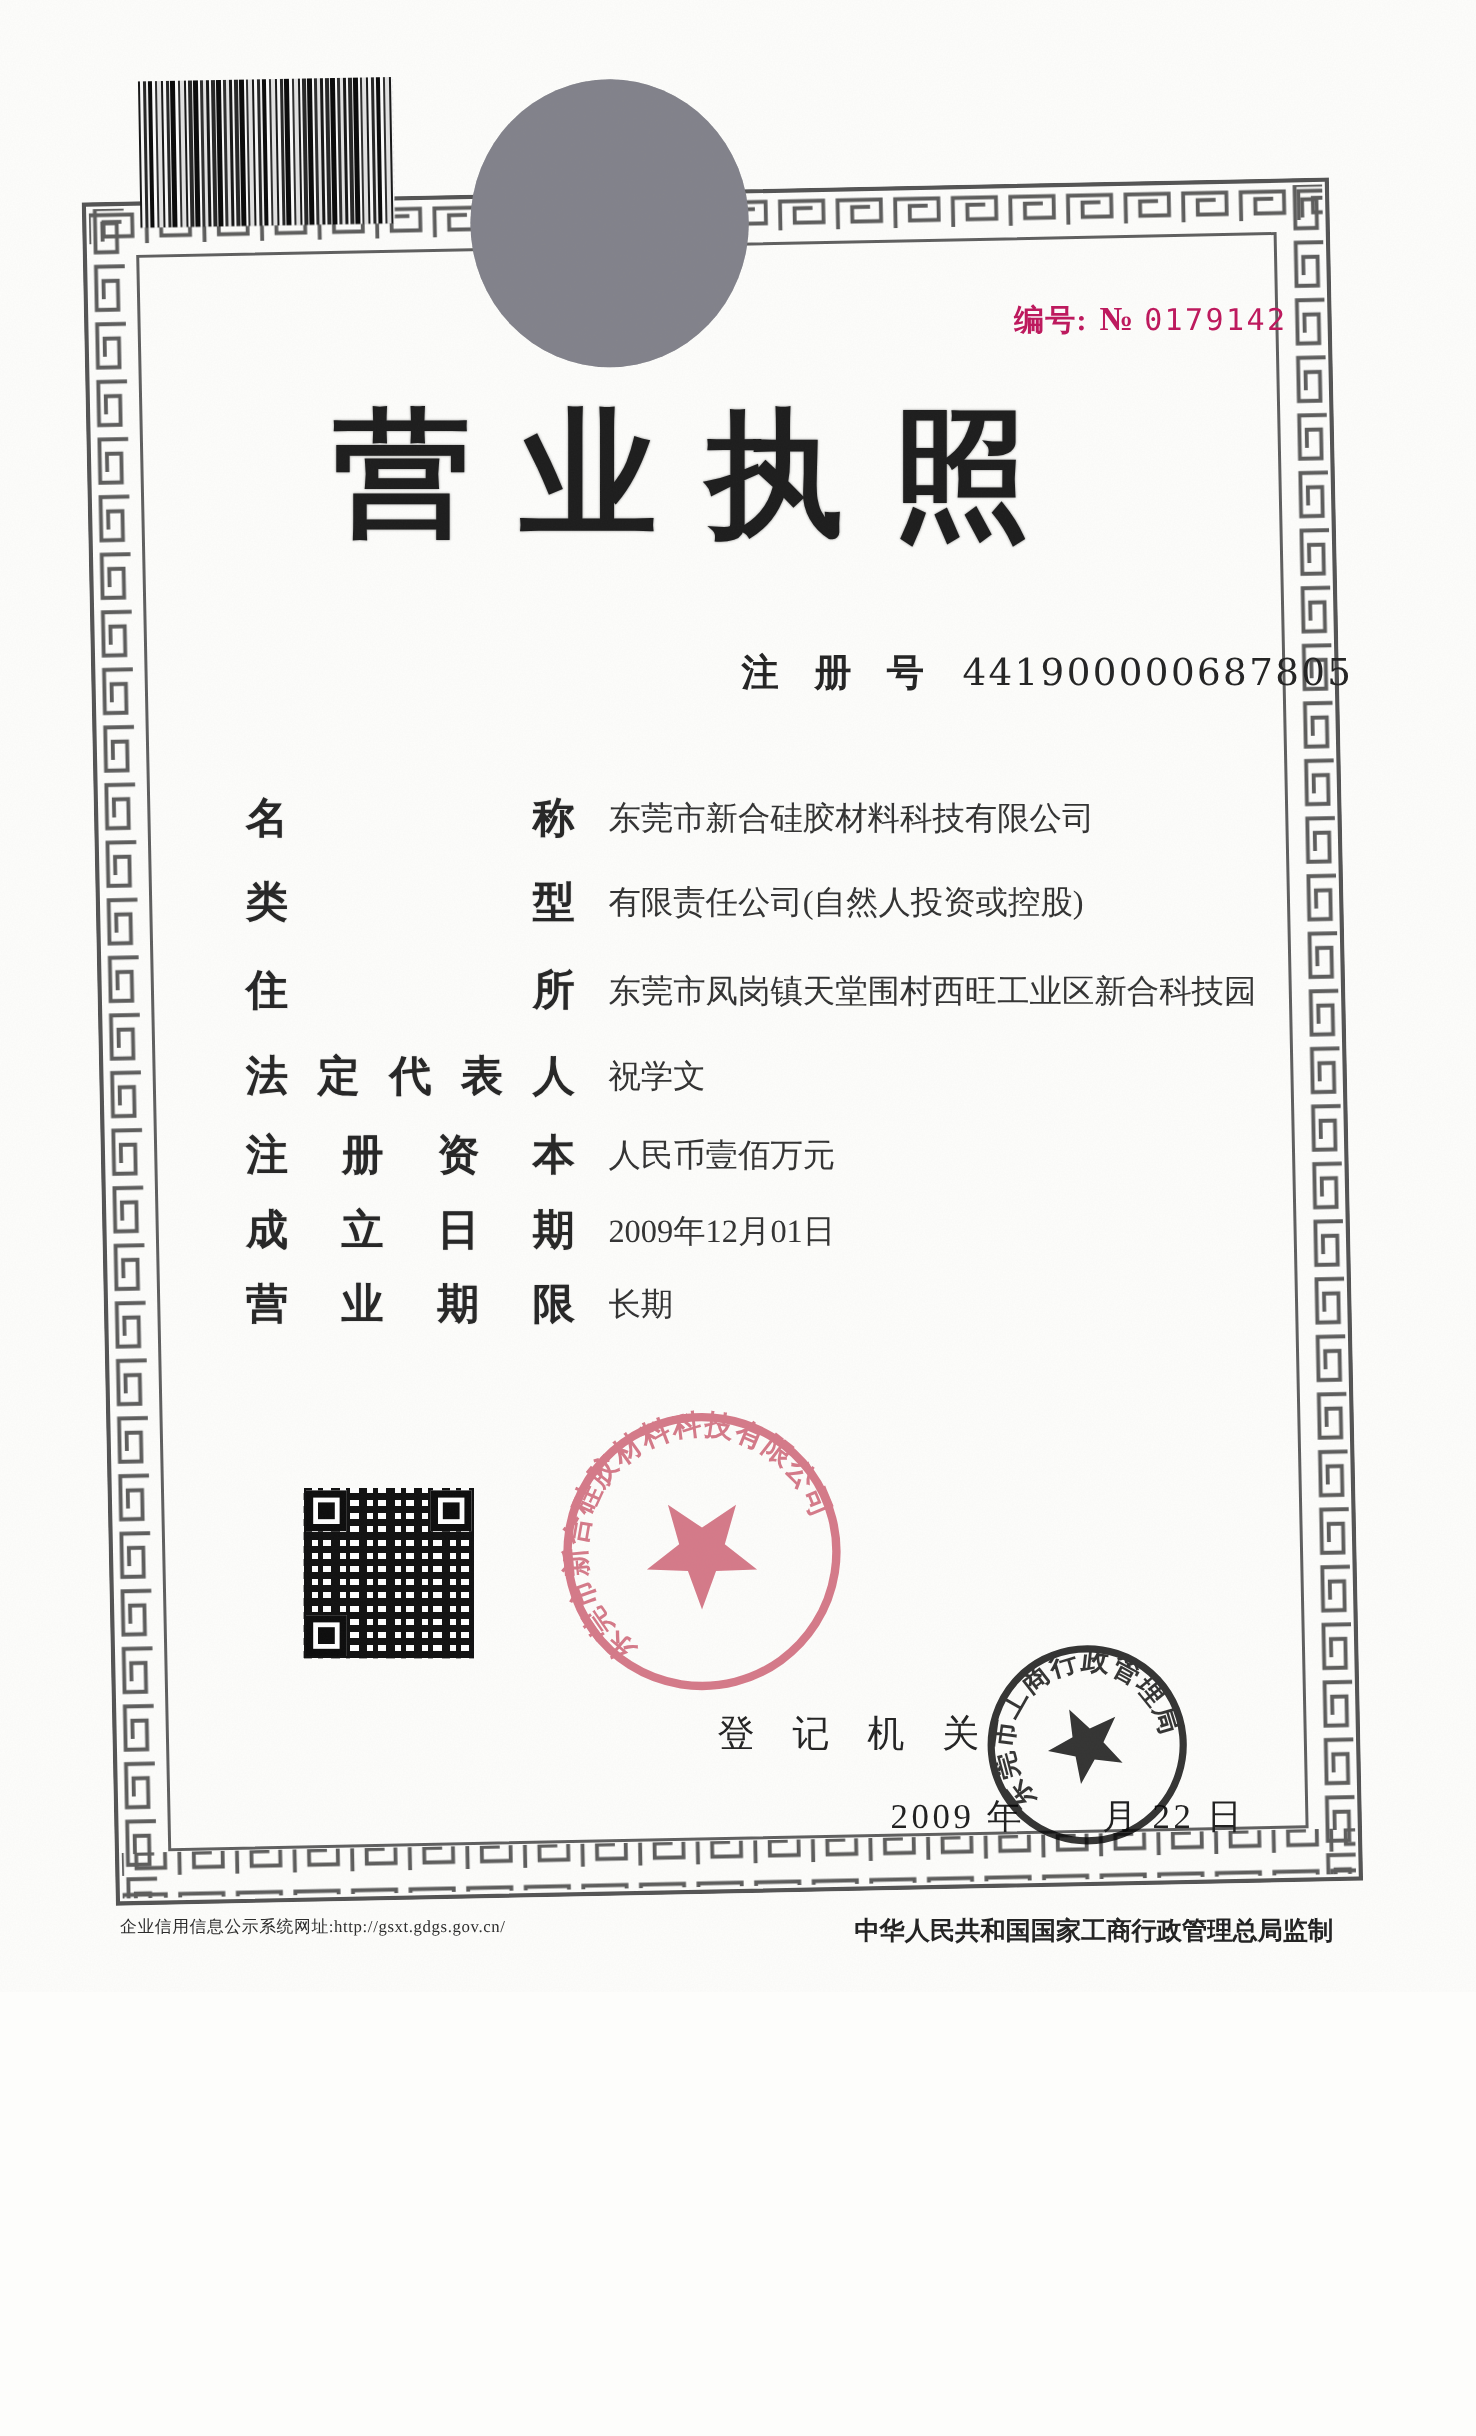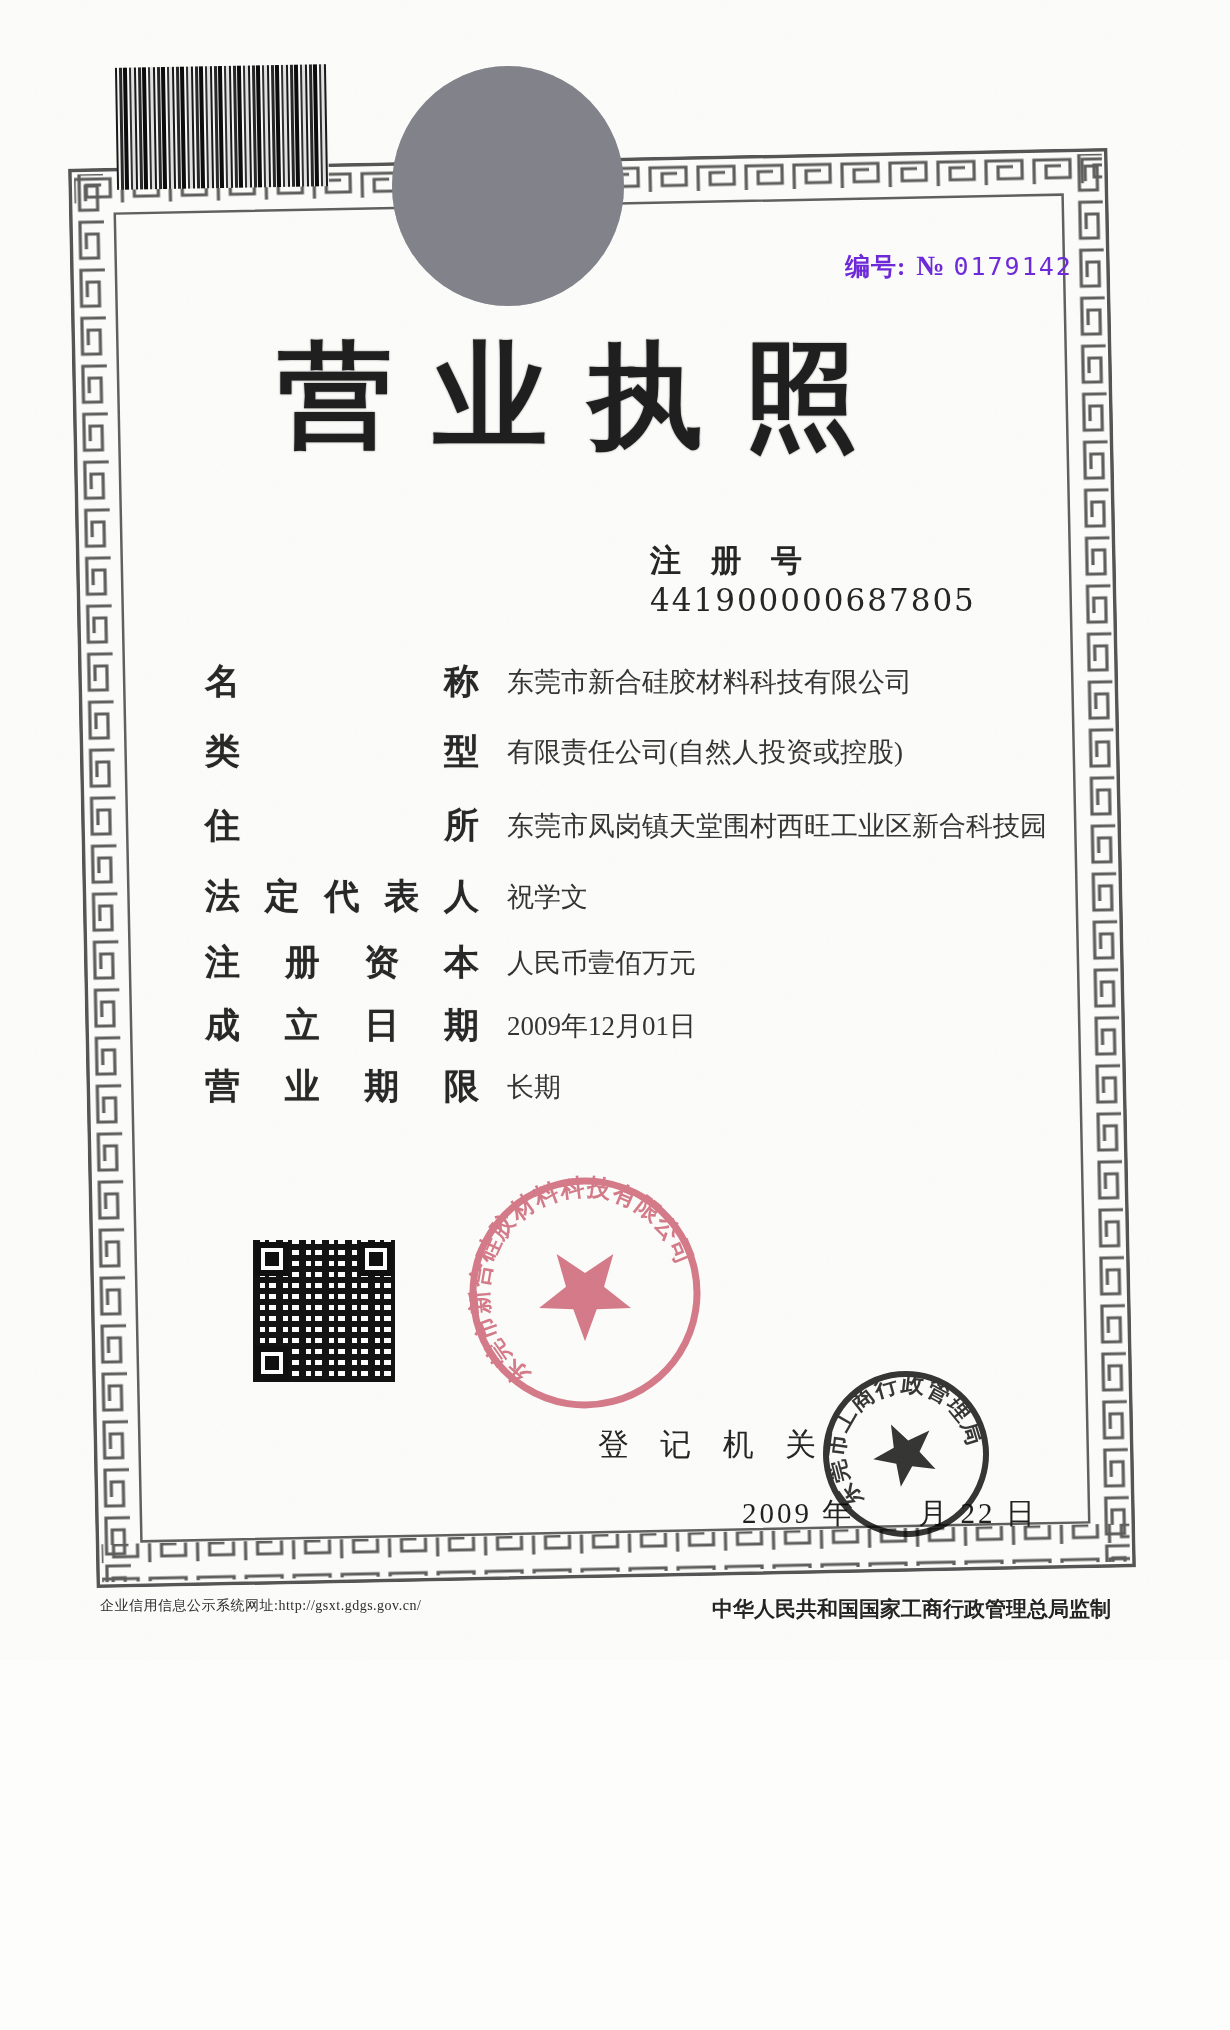--- a/index.html
+++ b/index.html
@@ -12,29 +12,29 @@
   .barcode{position:absolute;left:116px;top:66px;width:212px;height:122px;
     background:
       repeating-linear-gradient(90deg,#1c1c1c 0 2px,#f2f2f2 2px 4px,#2a2a2a 4px 7px,#e8e8e8 7px 8px,
         #101010 8px 12px,#f7f7f7 12px 14px,#333 14px 16px,#ddd 16px 19px),
       repeating-linear-gradient(0deg,rgba(255,255,255,.25) 0 3px,rgba(0,0,0,.18) 3px 5px);
     filter:contrast(1.05) blur(.4px);transform:rotate(-1deg);}
   
   .emblem{position:absolute;left:388px;top:64px;width:240px;height:250px;}
   
   .serial{position:absolute;left:845px;top:250px;font-size:25px;letter-spacing:1px;
-          font-weight:600;color:#6d28d9;white-space:nowrap;}
+          font-weight:600;color:#be185d;white-space:nowrap;}
   .serial .nomark{font-size:28px;font-weight:700;margin:0 8px 0 10px;}
   .serial .num{font-family:"DejaVu Sans Mono",monospace;font-size:25px;letter-spacing:2px;font-weight:500;}
   
   .title{position:absolute;left:278px;top:330px;width:580px;font-size:114px;line-height:1.15;
          font-weight:700;color:#1d1d1d;text-align:justify;text-align-last:justify;
          font-family:"Liberation Sans",sans-serif;text-shadow:0 0 2px rgba(20,20,20,.55);}
   
-  .regno{position:absolute;left:618px;top:540px;display:flex;align-items:baseline;white-space:nowrap;flex-direction:column;}
+  .regno{position:absolute;left:618px;top:540px;display:flex;align-items:baseline;white-space:nowrap;}
   .regno-label{width:152px;font-size:31px;font-weight:600;text-align:justify;text-align-last:justify;
                display:inline-block;}
   .regno-value{margin-left:32px;font-size:31px;letter-spacing:2px;font-family:"DejaVu Serif",serif;}
   
   .frow{position:absolute;left:205px;display:flex;align-items:flex-start;margin-top:40px;}
   .f-label{width:274px;flex:0 0 274px;font-size:35px;font-weight:700;color:#262626;
            font-family:"Liberation Sans",sans-serif;text-align:justify;text-align-last:justify;
            text-shadow:0 0 1px rgba(0,0,0,.35);}
   .f-value{margin-left:28px;padding-top:6px;font-size:27px;max-width:625px;color:#333;line-height:1.35;}
   .r0{top:618px}.r1{top:688px}.r2{top:762px}.r3{top:833px}.r4{top:899px}.r5{top:962px}.r6{top:1023px}.r7{top:1080px}

